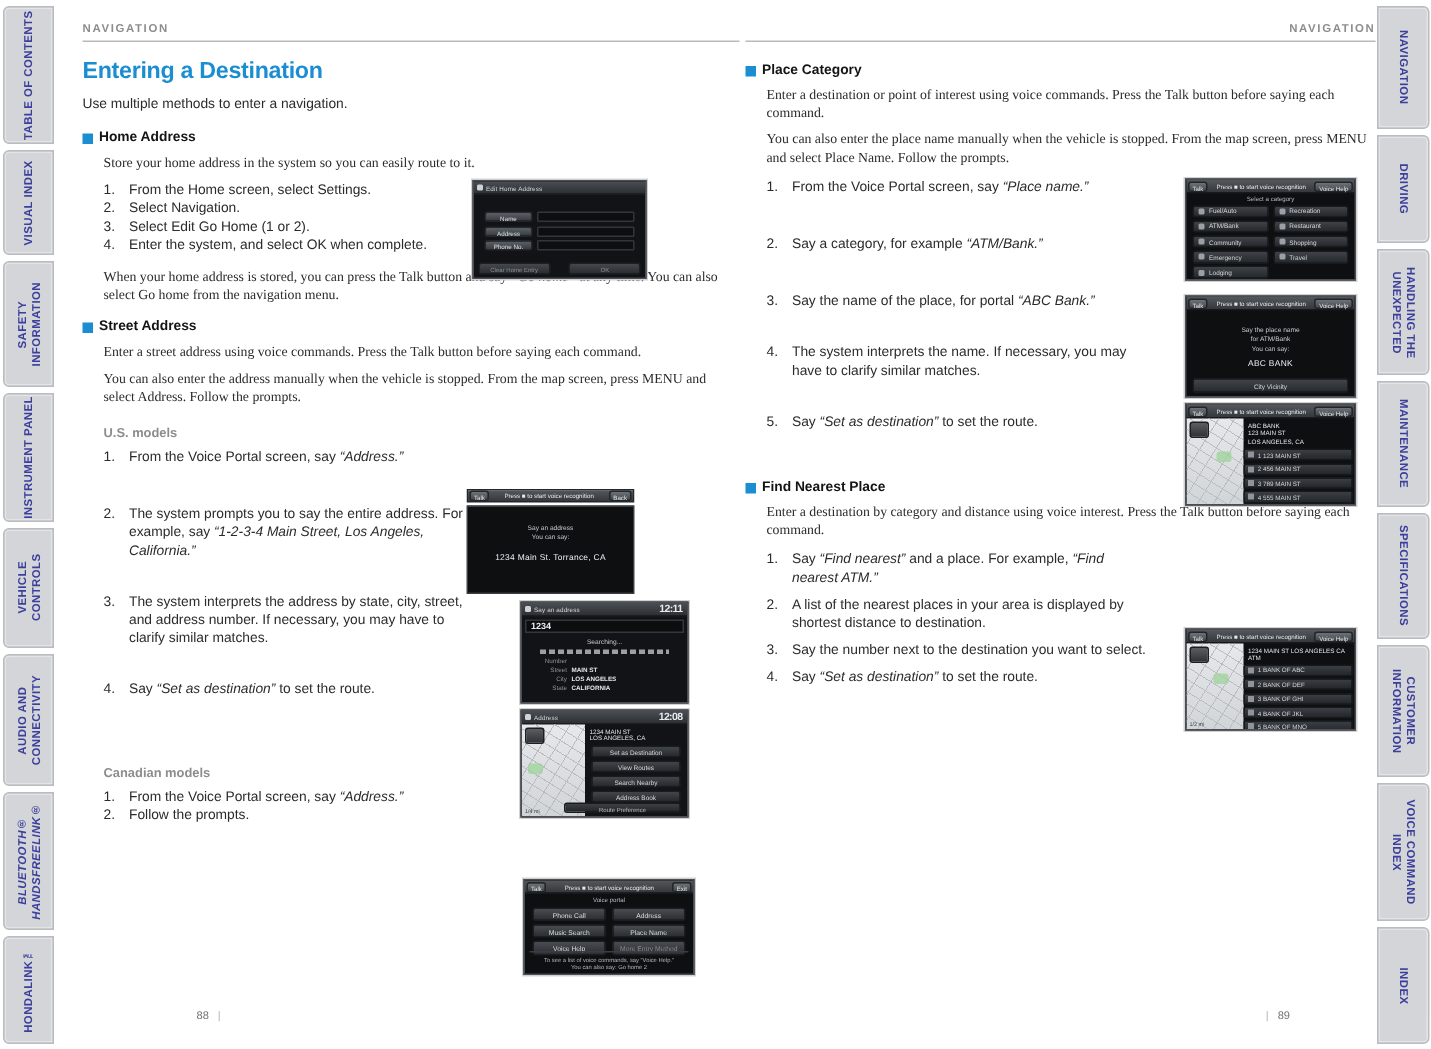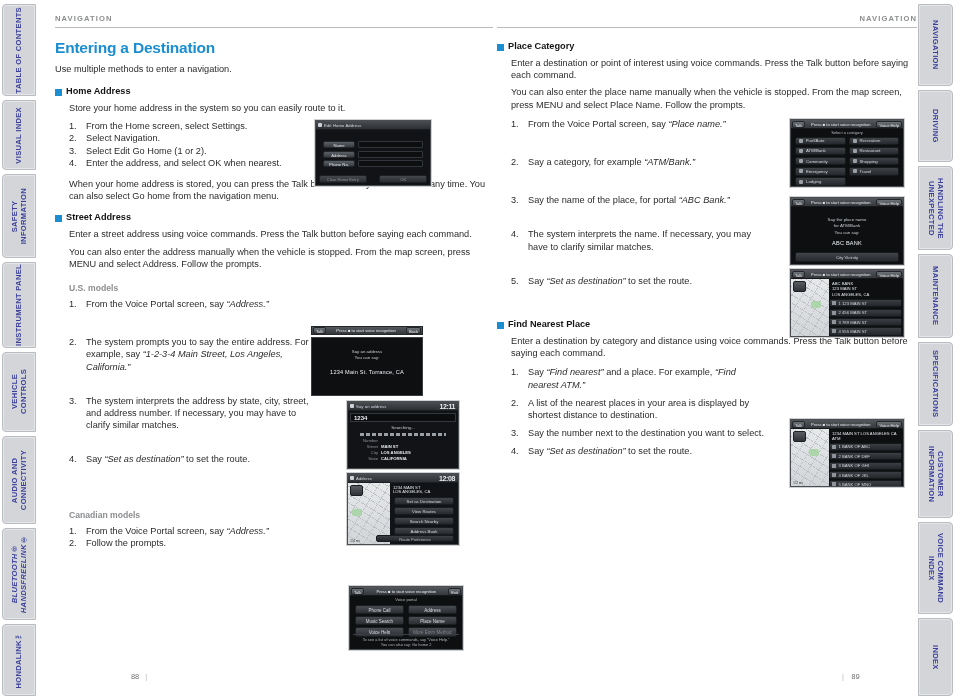--- a/index.html
+++ b/index.html
@@ -110,20 +110,21 @@
     width: 7px; height: 7px;
     background: #1b8ed1;
   }
 
   .body {
     font-size: 9.2px;
     color: #2b2b2b;
     line-height: 12.2px;
     margin-top: 6px;
     padding-left: 14px;
+    font-family: Liberation Serif, serif;
   }
   .body.tight { margin-top: 5px; }
 
   .smallhead {
     font-size: 8.6px;
     font-weight: bold;
     color: #8b8d8f;
     margin-top: 13px;
     padding-left: 14px;
   }
@@ -364,21 +365,21 @@
 
   
   .folio {
     position: absolute;
     bottom: 18px;
     font-size: 7.4px;
     color: #6f7174;
     margin-left: 39px;
   }
   .folio.l { left: 55px; }
-  .folio.r { right: 55px; font-family: Liberation Mono, monospace; }
+  .folio.r { right: 55px; }
   .folio .bar { color: #b3b5b8; padding: 0 6px; }
 </style>
 </head>
 <body>
 
 <div id="page">
 
   <div class="rail left">
     <div class="tab" style="top:4px;height:92px">
       <span>TABLE OF CONTENTS</span>
@@ -451,21 +452,21 @@
 
       <h2 class="sub">
         <span>Home Address</span>
       </h2>
       <div class="body">Store your home address in the system so you can easily route to it.</div>
 
       <ol class="steps">
         <li><span class="num">1.</span><span>From the Home screen, select Settings.</span></li>
         <li><span class="num">2.</span><span>Select Navigation.</span></li>
         <li><span class="num">3.</span><span>Select Edit Go Home (1 or 2).</span></li>
-        <li><span class="num">4.</span><span>Enter the address, and select OK when nearest.</span></li>
+        <li><span class="num">4.</span><span>Enter the system, and select OK when complete.</span></li>
       </ol>
 
       <div class="body" style="margin-top:9px"><span>When your home address is stored, you can press the Talk button and say </span><em>“Go home”</em><span> at any time. You can also select Go home from the navigation menu.</span></div>
 
       <h2 class="sub" style="margin-top:10px">
         <span>Street Address</span>
       </h2>
       <div class="body">Enter a street address using voice commands. Press the Talk button before saying each command.</div>
       <div class="body tight">You can also enter the address manually when the vehicle is stopped. From the map screen, press MENU and select Address. Follow the prompts.</div>
 
@@ -499,21 +500,21 @@
         <li class="sp26"><span class="num">1.</span><span><span>From the Voice Portal screen, say </span><em>“Place name.”</em></span></li>
         <li class="sp26"><span class="num">2.</span><span><span>Say a category, for example </span><em>“ATM/Bank.”</em></span></li>
         <li class="sp22"><span class="num">3.</span><span><span>Say the name of the place, for portal </span><em>“ABC Bank.”</em></span></li>
         <li class="sp22"><span class="num">4.</span><span>The system interprets the name. If necessary, you may have to clarify similar matches.</span></li>
         <li><span class="num">5.</span><span><span>Say </span><em>“Set as destination”</em><span> to set the route.</span></span></li>
       </ol>
 
       <h2 class="sub" style="margin-top:32px">
         <span>Find Nearest Place</span>
       </h2>
-      <div class="body">Enter a destination by category and distance using voice commands. Press the Talk button before saying each command.</div>
+      <div class="body">Enter a destination by category and distance using voice interest. Press the Talk button before saying each command.</div>
 
       <ol class="steps" style="margin-top:7px;width:272px">
         <li class="sp6"><span class="num">1.</span><span><span>Say </span><em>“Find nearest”</em><span> and a place. For example, </span><em>“Find nearest ATM.”</em></span></li>
         <li class="sp6"><span class="num">2.</span><span>A list of the nearest places in your area is displayed by shortest distance to destination.</span></li>
         <li class="sp6"><span class="num">3.</span><span>Say the number next to the destination you want to select.</span></li>
         <li><span class="num">4.</span><span><span>Say </span><em>“Set as destination”</em><span> to set the route.</span></span></li>
       </ol>
     </div>
 
     <div class="shot" style="left:278px;top:120px;width:116px;height:66px">

